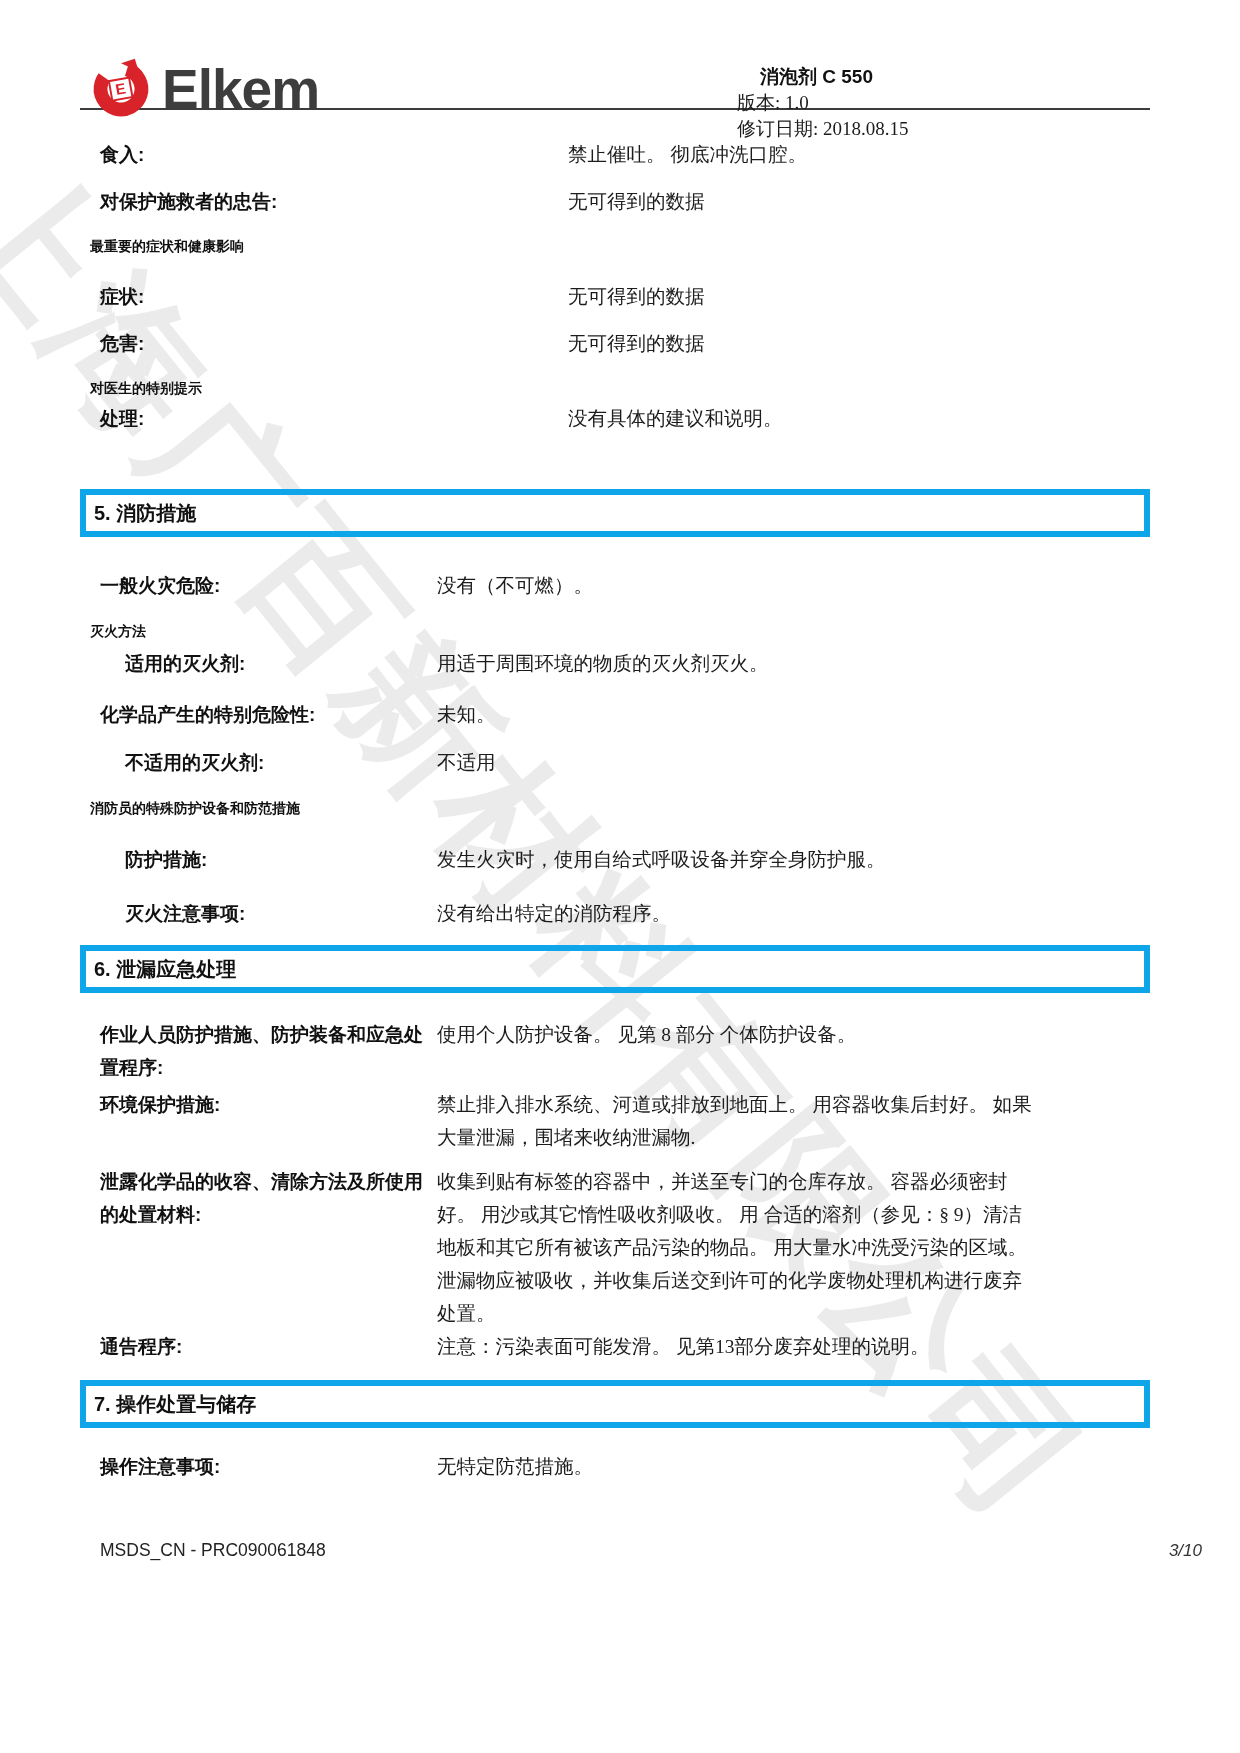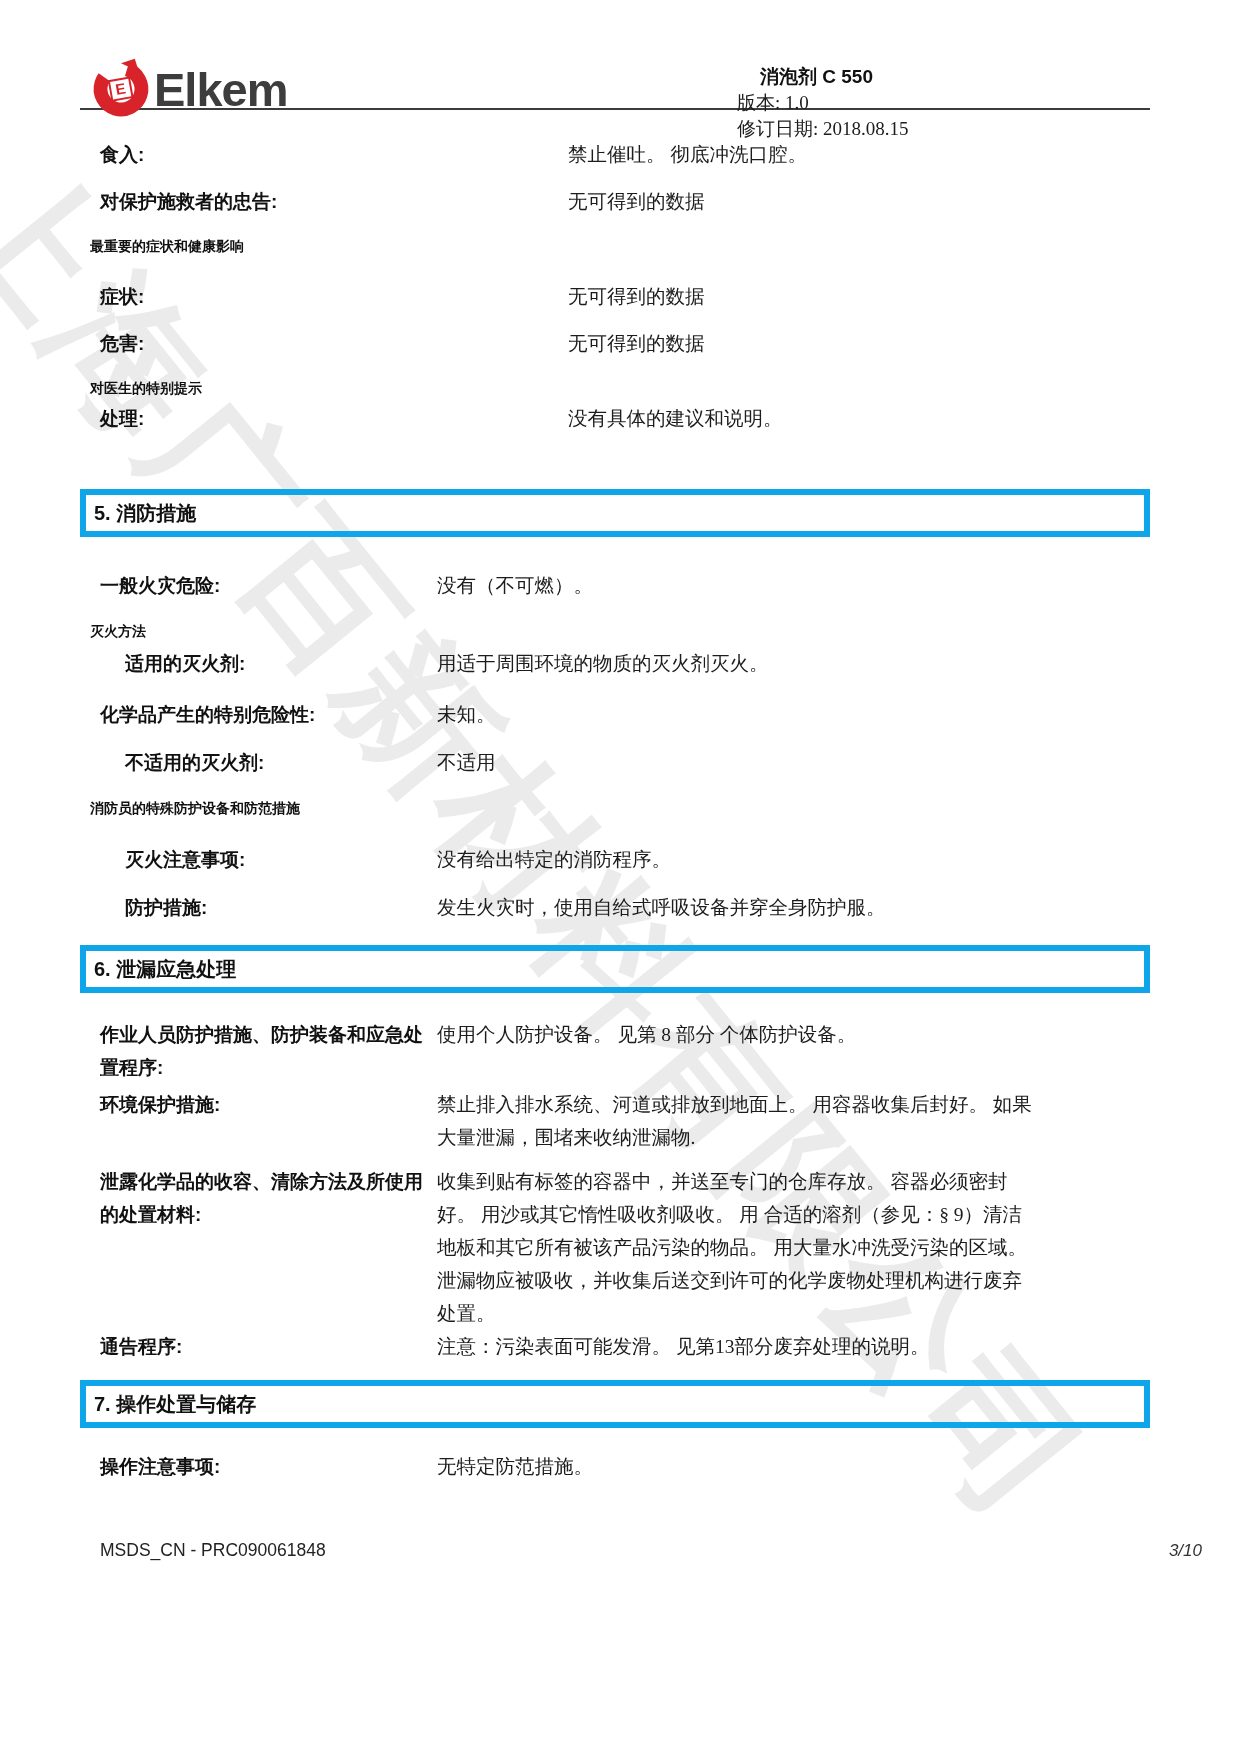--- a/index.html
+++ b/index.html
@@ -12,22 +12,22 @@
     font-size:148px;font-weight:bold;color:#ebebeb;letter-spacing:6px;
     white-space:nowrap;transform:rotate(51deg);transform-origin:left top;
     pointer-events:none;user-select:none;
   }
   .page{position:relative;z-index:1;padding:0 90px 0 80px;}
   
   .header{display:flex;justify-content:space-between;align-items:flex-start;padding-top:58px;height:108px;box-sizing:border-box;}
   .logo{display:flex;align-items:center;margin-left:8px;}
   .logo svg{display:block;}
   .logo-text{
-    font-family:"Liberation Sans",sans-serif;font-weight:bold;font-size:47px;
-    color:#3d3d3d;letter-spacing:-1px;margin-left:0;line-height:1;
+    font-family:"Liberation Sans",sans-serif;font-weight:bold;font-size:55px;
+    color:#3d3d3d;letter-spacing:-1px;margin-left:8px;line-height:1;
   }
   .hdr-info{width:413px;padding-top:6px;font-size:19px;line-height:26px;}
   .hdr-product{font-family:"Liberation Sans",sans-serif;font-weight:bold;font-size:19px;color:#111;margin-left:23px;}
   .hdr-line{white-space:nowrap;}
   .rule{border-top:2px solid #3c3c3c;height:0;}
   
   .content{padding-top:28px;}
   .row{display:flex;align-items:flex-start;}
   .label{
     font-family:"Liberation Sans",sans-serif;font-weight:bold;font-size:19px;
@@ -127,27 +127,27 @@
     </div>
     <div class="row s57 mb15">
       <div class="label">化学品产生的特别危险性:</div>
       <div class="value">未知。</div>
     </div>
     <div class="row s57 mb16">
       <div class="label ind">不适用的灭火剂:</div>
       <div class="value">不适用</div>
     </div>
     <div class="ghead mb21">消防员的特殊防护设备和防范措施</div>
+    <div class="row s57 mb21">
+      <div class="label ind">防护措施:</div>
+      <div class="value">发生火灾时，使用自给式呼吸设备并穿全身防护服。</div>
+    </div>
     <div class="row s57 mb15">
       <div class="label ind">灭火注意事项:</div>
       <div class="value">没有给出特定的消防程序。</div>
-    </div>
-    <div class="row s57 mb21">
-      <div class="label ind">防护措施:</div>
-      <div class="value">发生火灾时，使用自给式呼吸设备并穿全身防护服。</div>
     </div>
 
     <div class="secbox mb25">
       <span>6. 泄漏应急处理</span>
     </div>
     <div class="row s57 mb4">
       <div class="label">作业人员防护措施、防护装备和应急处置程序:</div>
       <div class="value">使用个人防护设备。 见第 8 部分 个体防护设备。</div>
     </div>
     <div class="row s57 mb11">

